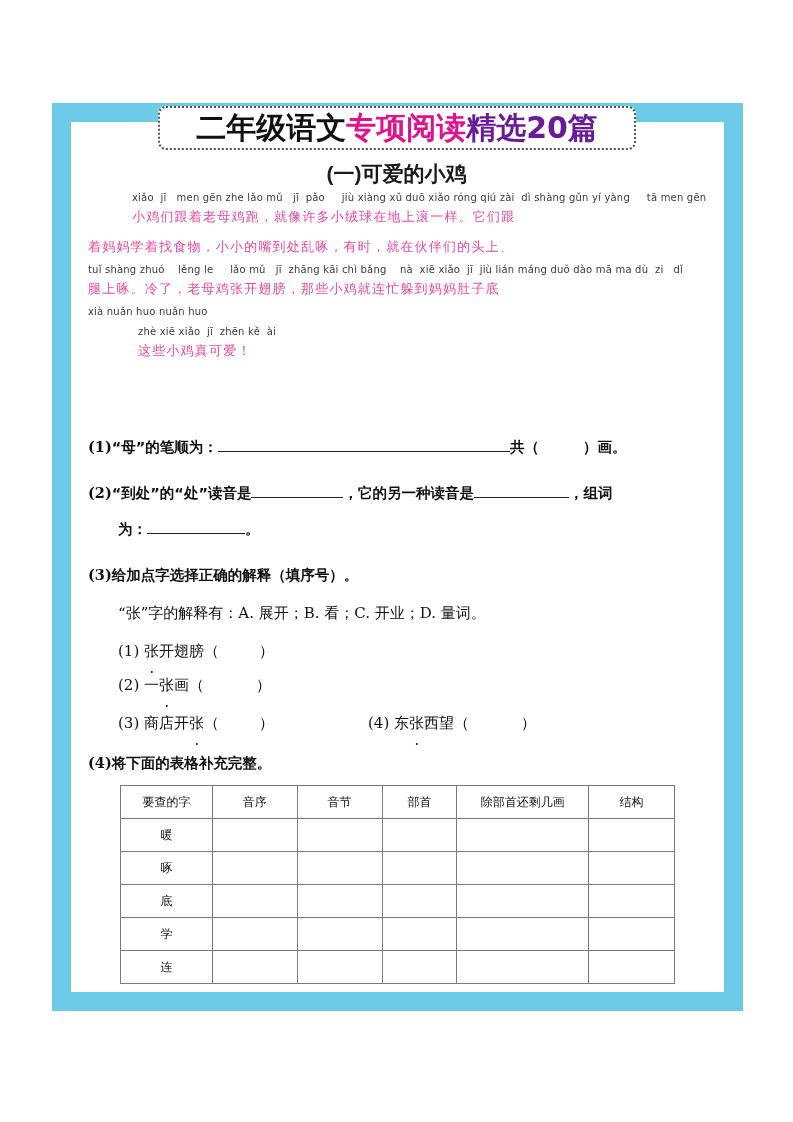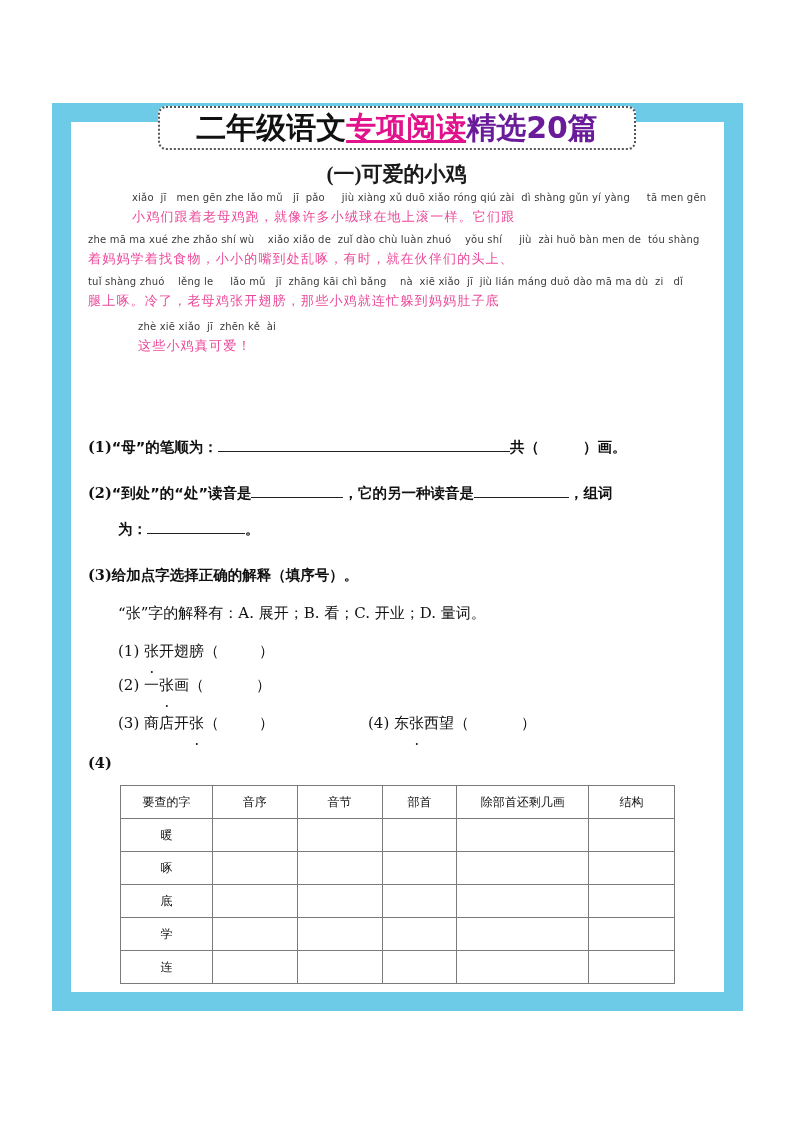--- a/index.html
+++ b/index.html
@@ -54,31 +54,31 @@
   }
   #banner-text {
     font-family: "DejaVu Sans", sans-serif;
     font-weight: bold;
     font-size: 30px;
     line-height: 1;
     letter-spacing: 0px;
     white-space: nowrap;
   }
   .seg-a { color: #111111; }
-  .seg-b { color: #e2128c; text-decoration: underline; }
+  .seg-b { color: #e2128c; }
   .seg-c { color: #6a1b9a; }
 
   
   #subtitle {
     position: absolute;
     left: 0;
     top: 160px;
     width: 793px;
     text-align: center;
-    font-family: Liberation Serif, serif;
+    font-family: Liberation Sans, sans-serif;
     font-weight: bold;
     font-size: 21px;
     color: #1a1a1a;
   }
 
   
   #passage {
     position: absolute;
     left: 88px;
     top: 192px;
@@ -223,30 +223,30 @@
   <div id="subtitle">(一)可爱的小鸡</div>
 
   <div id="passage">
 
     <div class="ruby-line">
       <div class="py-row indent-py1">xiǎo  jī   men gēn zhe lǎo mǔ   jī  pǎo     jiù xiàng xǔ duō xiǎo róng qiú zài  dì shàng gǔn yí yàng     tā men gēn</div>
       <div class="hz-row indent-1">小鸡们跟着老母鸡跑，就像许多小绒球在地上滚一样。它们跟</div>
     </div>
 
     <div class="ruby-line">
-      <div class="py-row">zhe mā ma xué zhe zhǎo shí wù    xiǎo xiǎo de  zuǐ dào chù luàn zhuó    yǒu shí     jiù  zài huǒ bàn men de  tóu shàng</div>
       <div class="hz-row">着妈妈学着找食物，小小的嘴到处乱啄，有时，就在伙伴们的头上、</div>
     </div>
 
     <div class="ruby-line">
       <div class="py-row">tuǐ shàng zhuó    lěng le     lǎo mǔ   jī  zhāng kāi chì bǎng    nà  xiē xiǎo  jī  jiù lián máng duǒ dào mā ma dù  zi   dǐ</div>
       <div class="hz-row">腿上啄。冷了，老母鸡张开翅膀，那些小鸡就连忙躲到妈妈肚子底</div>
     </div>
 
     <div class="ruby-line">
+      <div class="py-row">xià nuǎn huo nuǎn huo</div>
     </div>
 
     <div class="ruby-line" style="margin-top:8px;">
       <div class="py-row indent-py2">zhè xiē xiǎo  jī  zhēn kě  ài</div>
       <div class="hz-row indent-2">这些小鸡真可爱！</div>
     </div>
 
   </div>
 
   <div id="questions">
@@ -294,20 +294,21 @@
 
       <div class="choice-row" style="margin-top:4px;">
         <span class="choice-item ci-a"><span>(3)</span>&nbsp;<span>商店开</span><span class="dotted-char">张</span>（<span class="p-gap-sm"></span><span>）</span></span>
         <span class="choice-item col2"><span>(4)</span>&nbsp;<span>东</span><span class="dotted-char">张</span><span>西望</span>（<span class="p-gap-md"></span><span>）</span></span>
       </div>
     </div>
 
     <div class="q-block" style="margin-top:8px;">
       <div class="q-line">
         <span class="q-num">(4)</span>
+        <span class="q-txt">将下面的表格补充完整。</span>
       </div>
     </div>
 
   </div>
 
   <div id="tbl-wrap">
     <table>
       <thead>
         <tr>
           <td class="c-char">要查的字</td>

